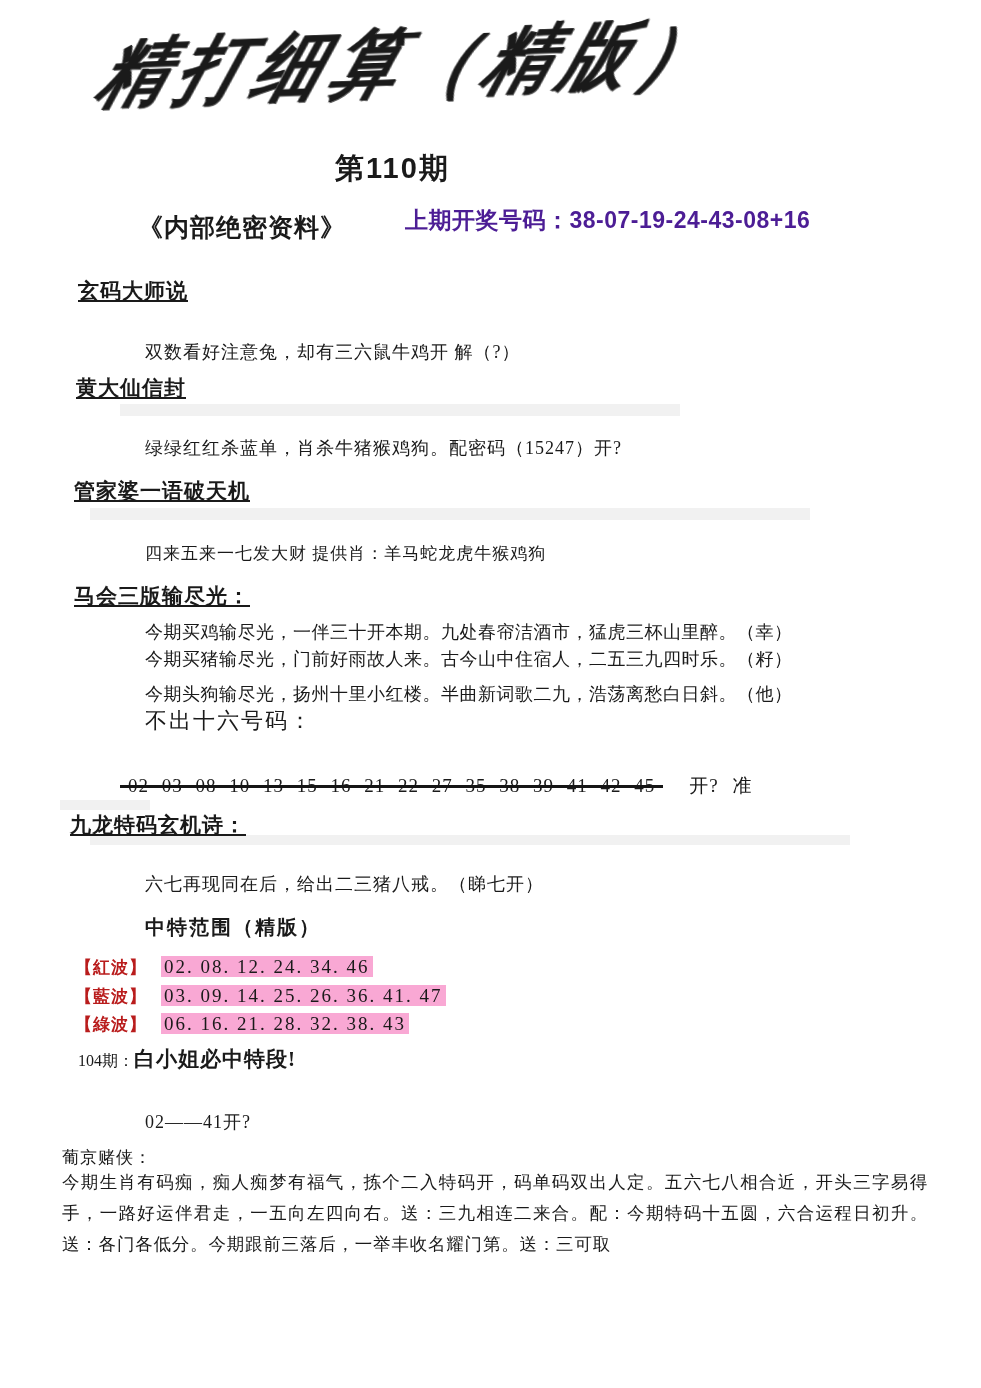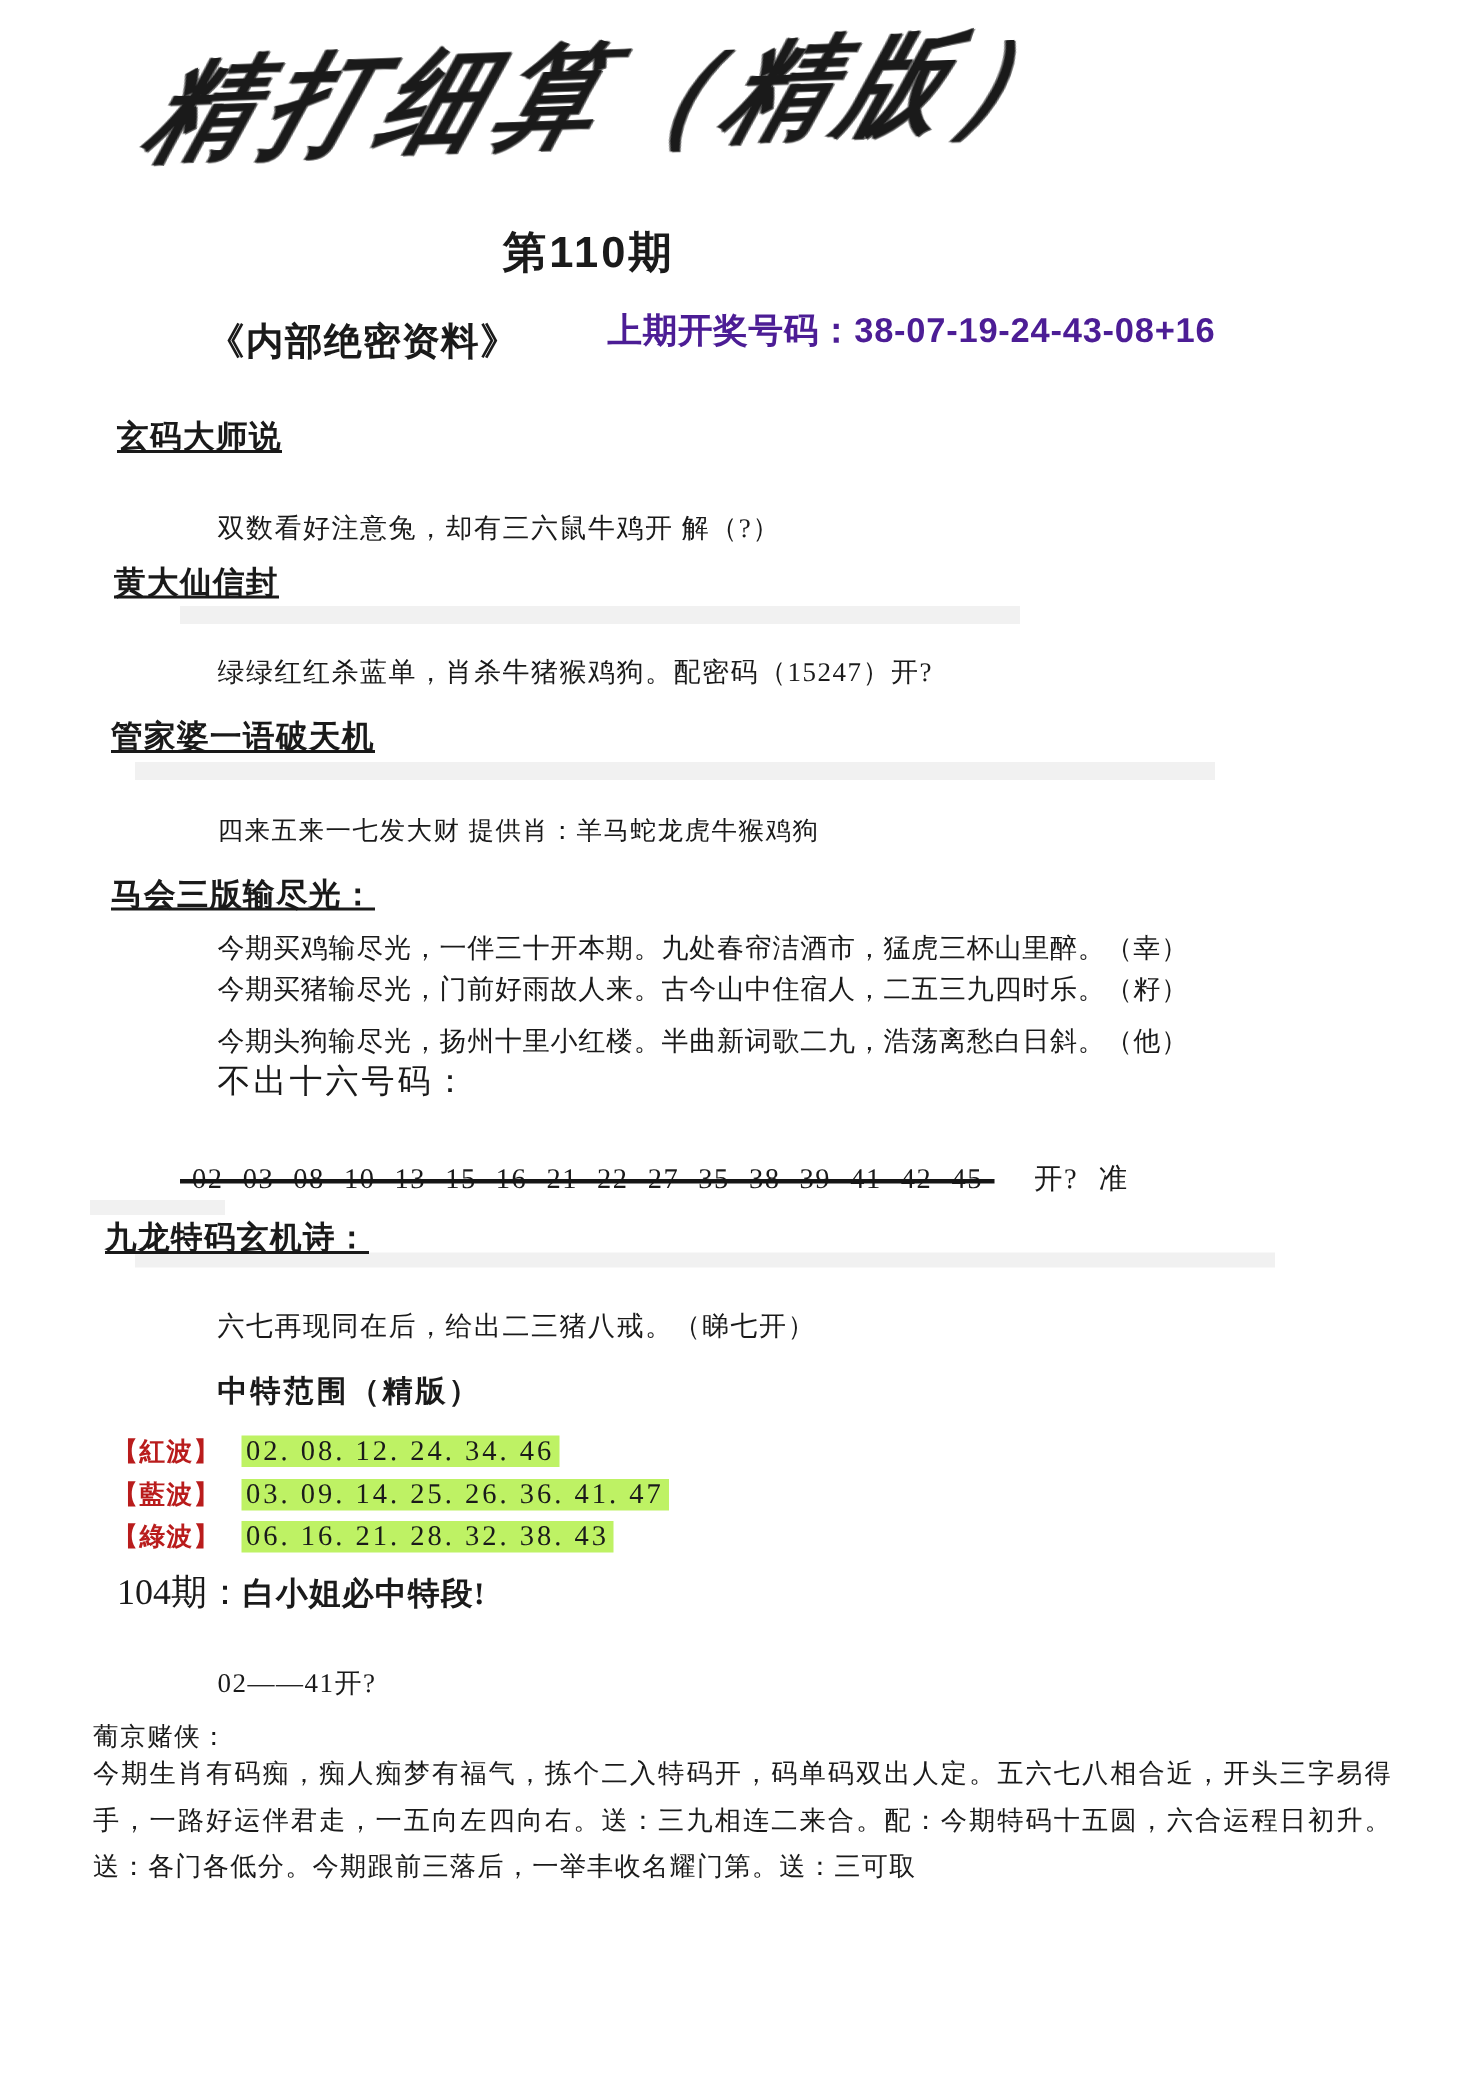--- a/index.html
+++ b/index.html
@@ -29,22 +29,22 @@
   .body-line{font-size:18px;letter-spacing:1px;}
   .verse-line{font-size:18px;letter-spacing:.5px;}
   .buchu-title{font-size:22px;font-weight:normal;letter-spacing:2px;}
   .strike-row{font-size:19px;letter-spacing:1px;white-space:nowrap;}
   .strike-wrap{position:relative;display:inline-block;word-spacing:7px;}
   .strike-wrap::after{content:"";position:absolute;left:-8px;right:-8px;top:46%;height:3px;background:#151515;}
   .strike-suffix{margin-left:34px;word-spacing:8px;}
   .subhead{font-size:20px;font-weight:bold;letter-spacing:2px;}
   .wave-row{font-size:19px;white-space:nowrap;}
   .wave-label{font-weight:bold;font-size:17px;color:#b91c1c;letter-spacing:1px;}
-  .wave-nums{margin-left:14px;letter-spacing:2px;background:#bef264;padding:0 3px;}
-  .line-104 .prefix{font-size:24px;}
+  .wave-nums{margin-left:14px;letter-spacing:2px;background:#f9a8d4;padding:0 3px;}
+  .line-104 .prefix{font-size:16px;}
   .line-104 .strong{font-size:21px;font-weight:bold;letter-spacing:1px;}
   .pujing-title{font-size:17px;letter-spacing:1px;}
   .pujing-text{font-size:17.5px;line-height:31px;letter-spacing:.8px;text-align:justify;}
   .artifact{background:#ededed;opacity:.8;}
 </style>
 </head>
 <body>
 
 <div class="abs artifact" style="left:120px;top:404px;width:560px;height:12px;"></div>
 <div class="abs artifact" style="left:90px;top:508px;width:720px;height:12px;"></div>

